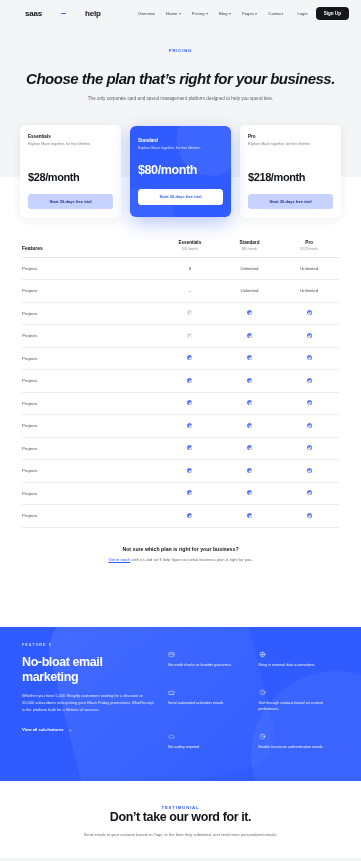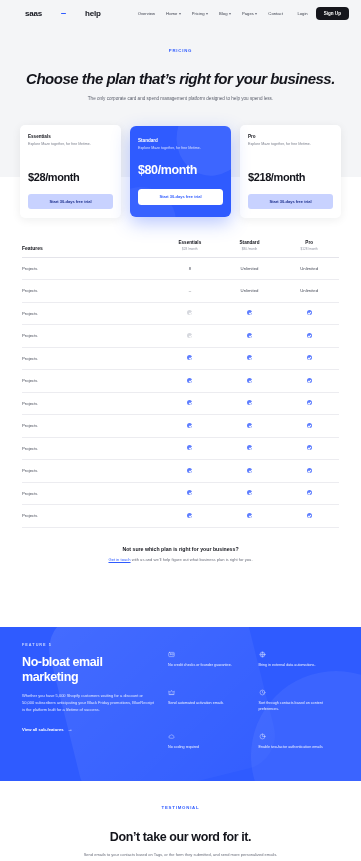--- a/index.html
+++ b/index.html
@@ -110,21 +110,21 @@
   .f-left p { font-size:4px; line-height:1.65; color:#e2e8ff; margin-top:9px; }
   .f-link { display:inline-flex; align-items:center; gap:4px; font-size:4.2px; font-weight:700; color:#fff; margin-top:13px; text-decoration:none; }
   .f-link .arrow { font-size:5px; }
   .f-right { flex:1; position:relative; z-index:2; display:grid; grid-template-columns:1fr 1fr; gap:20px 10px; padding-top:8px; }
   .f-item .ic { width:7px; height:7px; color:#dfe6ff; display:block; }
   .f-item p { font-size:3.7px; line-height:1.6; color:#eef1ff; margin-top:5px; }
 
   
   .testi { background:#fff; text-align:center; padding:24px 35px 20px; }
   .testi .eyebrow { color:#2f5bff; }
-  .testi h2 { font-size:12.5px; font-weight:700; letter-spacing:-0.4px; margin-top:20px; color:#14151c; }
+  .testi h2 { font-size:12.5px; font-weight:700; letter-spacing:-0.4px; margin-top:0; color:#14151c; }
   .testi p { font-size:4px; line-height:1.6; color:#6a6e7b; margin-top:8px; }
   .tail { height:10px; background:#f4f5f7; }
 </style>
 </head>
 <body>
 
 <div class="page">
 
   <div class="nav">
     <div class="brand">

